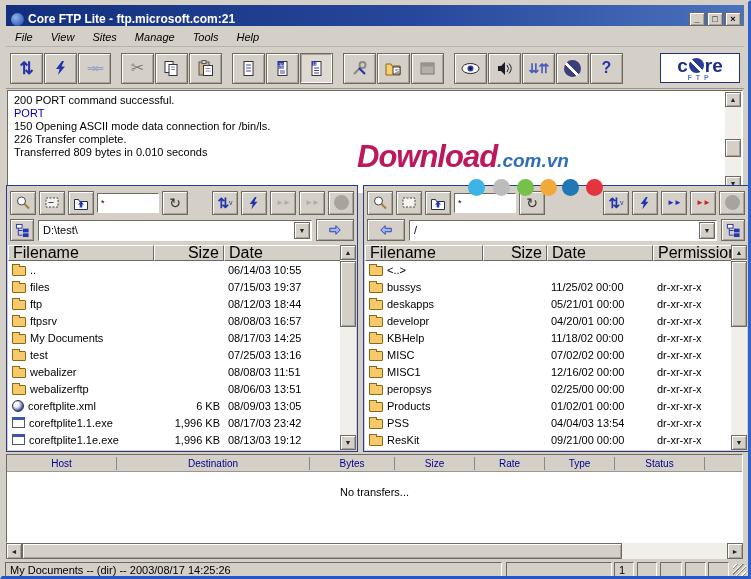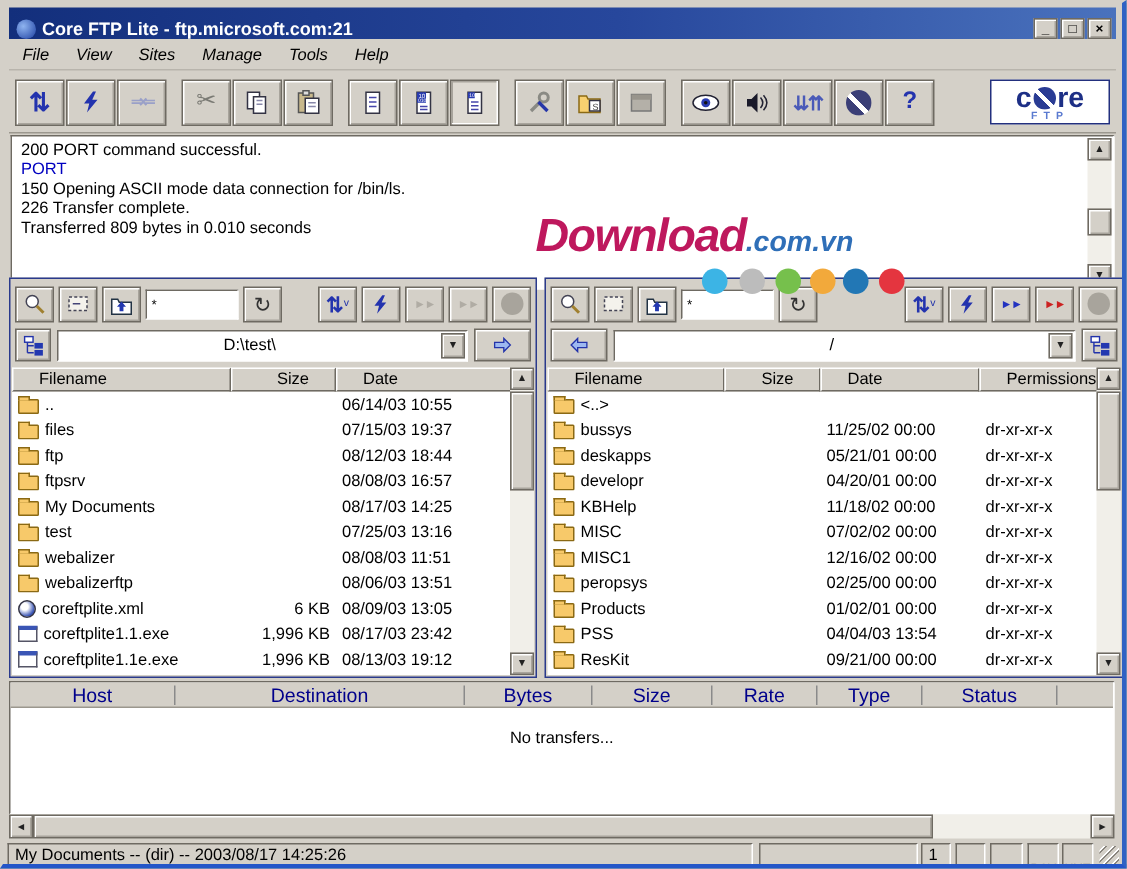--- a/index.html
+++ b/index.html
@@ -53,45 +53,45 @@
   .panel.left{left:4px;width:352px;}
   .panel.right{left:361px;width:386px;}
   .ptoolbar{position:absolute;top:3px;left:3px;right:3px;height:27px;display:flex;align-items:center;gap:3px;}
   .pbtn{width:26px;height:24px;display:flex;align-items:center;justify-content:center;flex:none;}
   .filter{width:62px;height:20px;font-size:9px;padding:1px 3px;border:1px solid #6e6a62;border-color:#6e6a62 #fff #fff #6e6a62;background:#fff;}
   .gap{flex:1;}
   .mini-arrows{font-size:8px;font-weight:bold;letter-spacing:-1px;line-height:1;}
   .stopgray{width:15px;height:15px;border-radius:50%;background:#a8a49c;}
   .ppath{position:absolute;top:32px;left:3px;right:3px;height:24px;display:flex;align-items:center;gap:4px;}
   .combo{flex:1;height:21px;background:#fff;border:1px solid #6e6a62;border-color:#6e6a62 #fff #fff #6e6a62;display:flex;align-items:center;}
-  .combo-val{flex:1;font-size:11px;padding:0 4px;white-space:nowrap;overflow:hidden;text-align:center;}
+  .combo-val{flex:1;font-size:11px;padding:0 4px;white-space:nowrap;overflow:hidden;}
   .combo-btn{width:16px;height:17px;margin-right:1px;display:flex;align-items:center;justify-content:center;font-size:7px;color:#222;}
   .navbtn{width:38px;height:22px;display:flex;align-items:center;justify-content:center;flex:none;}
   .treebtn{width:24px;height:22px;display:flex;align-items:center;justify-content:center;flex:none;}
   
   .plist{position:absolute;top:59px;left:1px;right:1px;bottom:1px;background:#fff;overflow:hidden;}
   .lheader{display:flex;height:16px;}
-  .hcell{background:#d4d0c8;border:1px solid #6e6a62;border-color:#fff #6e6a62 #6e6a62 #fff;font-size:11px;padding:0 17px;display:flex;align-items:center;flex:none;overflow:hidden;}
+  .hcell{background:#d4d0c8;border:1px solid #6e6a62;border-color:#fff #6e6a62 #6e6a62 #fff;font-size:16px;padding:0 4px;display:flex;align-items:center;flex:none;overflow:hidden;}
   .hcell.r{justify-content:flex-end;}
   .row{display:flex;height:17px;align-items:center;font-size:11px;}
   .cell{flex:none;overflow:hidden;white-space:nowrap;padding:0 4px;display:flex;align-items:center;gap:4px;}
   .cell.r{justify-content:flex-end;}
   
   .L .c-name{width:146px;} .L .c-size{width:70px;} .L .c-date{width:116px;}
   .R .c-name{width:118px;} .R .c-size{width:64px;} .R .c-date{width:106px;} .R .c-perm{width:78px;}
   .listscroll{position:absolute;top:59px;bottom:1px;right:1px;width:16px;background:#f1efe9;}
   
   .fold{position:relative;width:14px;height:10px;background:#f7c96a;border:1px solid #8a6914;border-radius:1px;flex:none;margin-top:2px;}
   .fold::before{content:"";position:absolute;top:-3px;left:-1px;width:6px;height:2px;background:#f7c96a;border:1px solid #8a6914;border-bottom:none;}
   .xmlic{width:12px;height:12px;border-radius:50%;background:radial-gradient(circle at 35% 35%,#ffffff 25%,#3a55b5 70%);border:1px solid #334;flex:none;}
   .exeic{width:13px;height:11px;background:#fff;border:1px solid #556;border-top:3px solid #3a55b5;flex:none;}
   
   .queue{position:absolute;top:452px;left:4px;right:5px;height:89px;background:#fff;border:1px solid #6e6a62;border-color:#6e6a62 #fff #fff #6e6a62;}
   .qheader{display:flex;height:17px;background:#d4d0c8;border-bottom:1px solid #9b978e;}
-  .qcell{flex:none;display:flex;align-items:center;justify-content:center;font-size:13px;color:#00008b;border-right:1px solid #8a8a8a;height:13px;margin-top:2px;}
+  .qcell{flex:none;display:flex;align-items:center;justify-content:center;font-size:10px;color:#00008b;border-right:1px solid #8a8a8a;height:13px;margin-top:2px;}
   .qempty{text-align:center;font-size:11px;color:#000;margin-top:14px;}
   
   .hscroll{position:absolute;top:541px;left:4px;right:5px;height:16px;background:#f1efe9;}
   .hbtn{position:absolute;top:0;width:16px;height:16px;display:flex;align-items:center;justify-content:center;font-size:7px;color:#222;}
   .hthumb{position:absolute;top:0;left:16px;width:600px;height:16px;background:#d4d0c8;border:1px solid #6e6a62;box-shadow:inset 1px 1px 0 #fff, inset -1px -1px 0 #a8a49c;}
   
   .statusbar{position:absolute;top:559px;left:2px;right:2px;height:18px;font-size:11px;}
   .spanel{position:absolute;top:1px;height:32px;border:1px solid #6e6a62;border-color:#6e6a62 #fff #fff #6e6a62;background:#d4d0c8;padding:1px 4px;white-space:nowrap;overflow:hidden;}
   .spanel.tiny{font-size:8px;color:#8a867e;display:flex;align-items:center;justify-content:center;padding:0;}
   .grip{position:absolute;right:0;top:3px;width:13px;height:13px;

